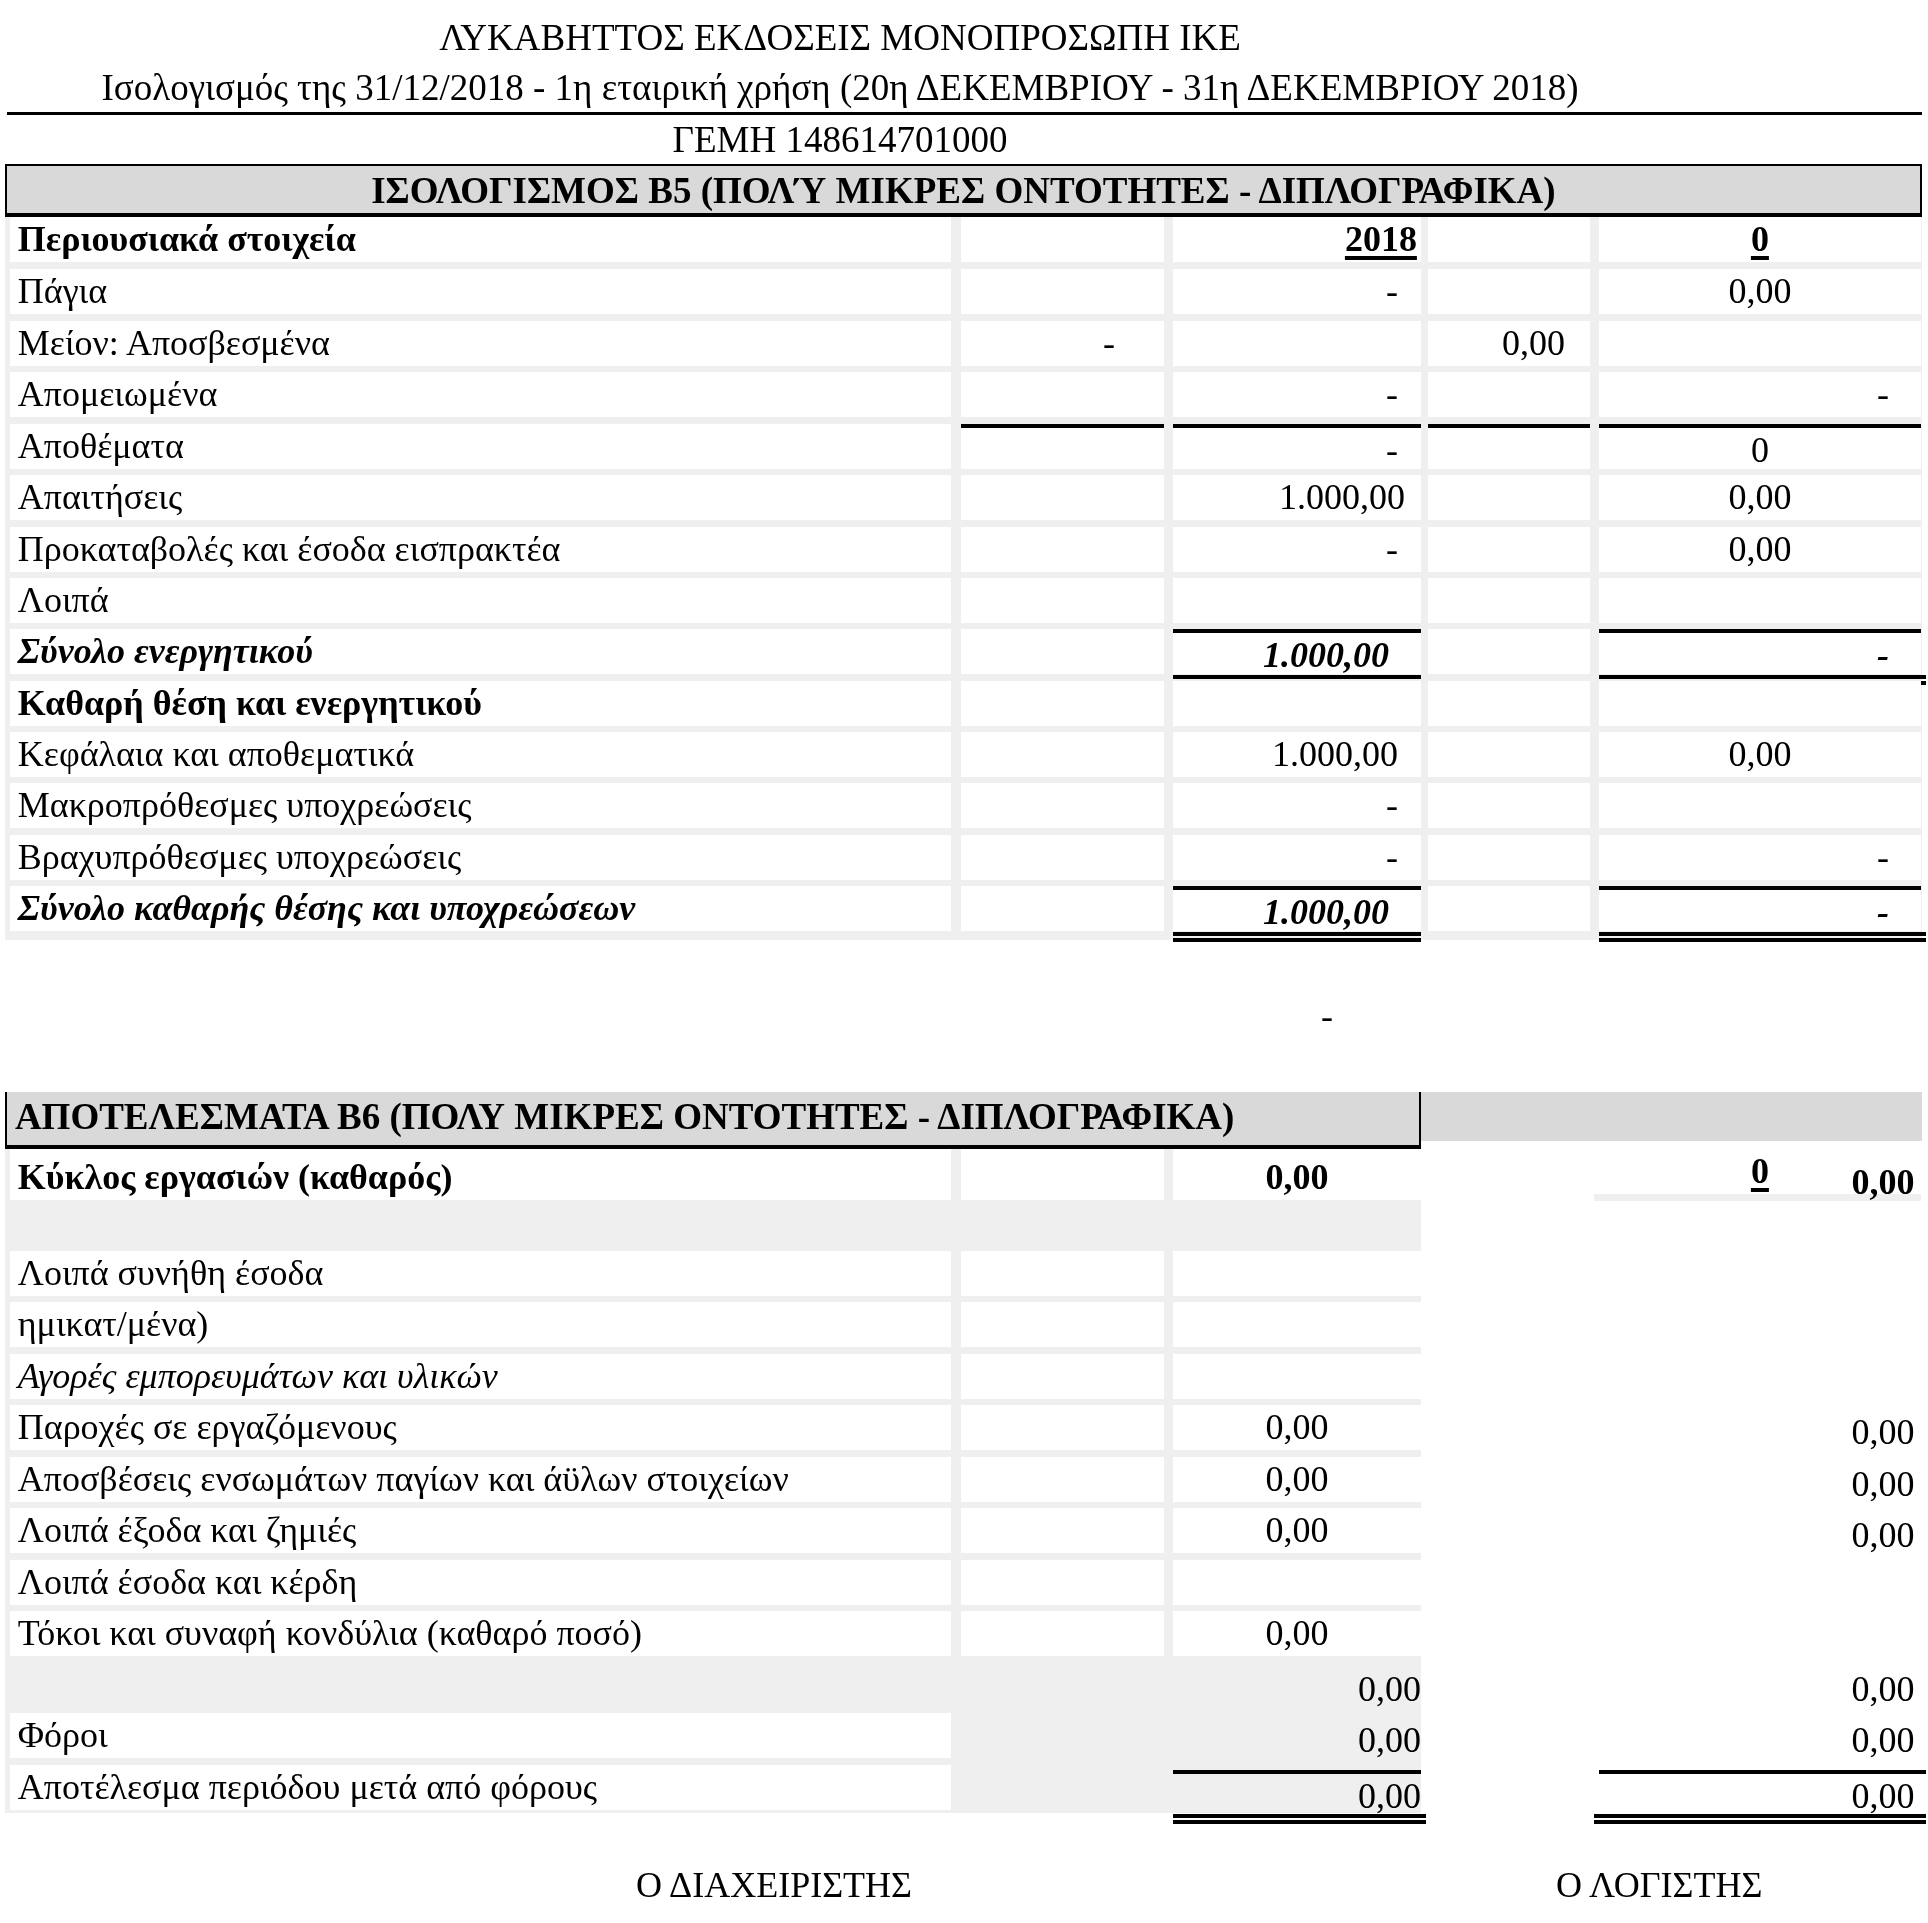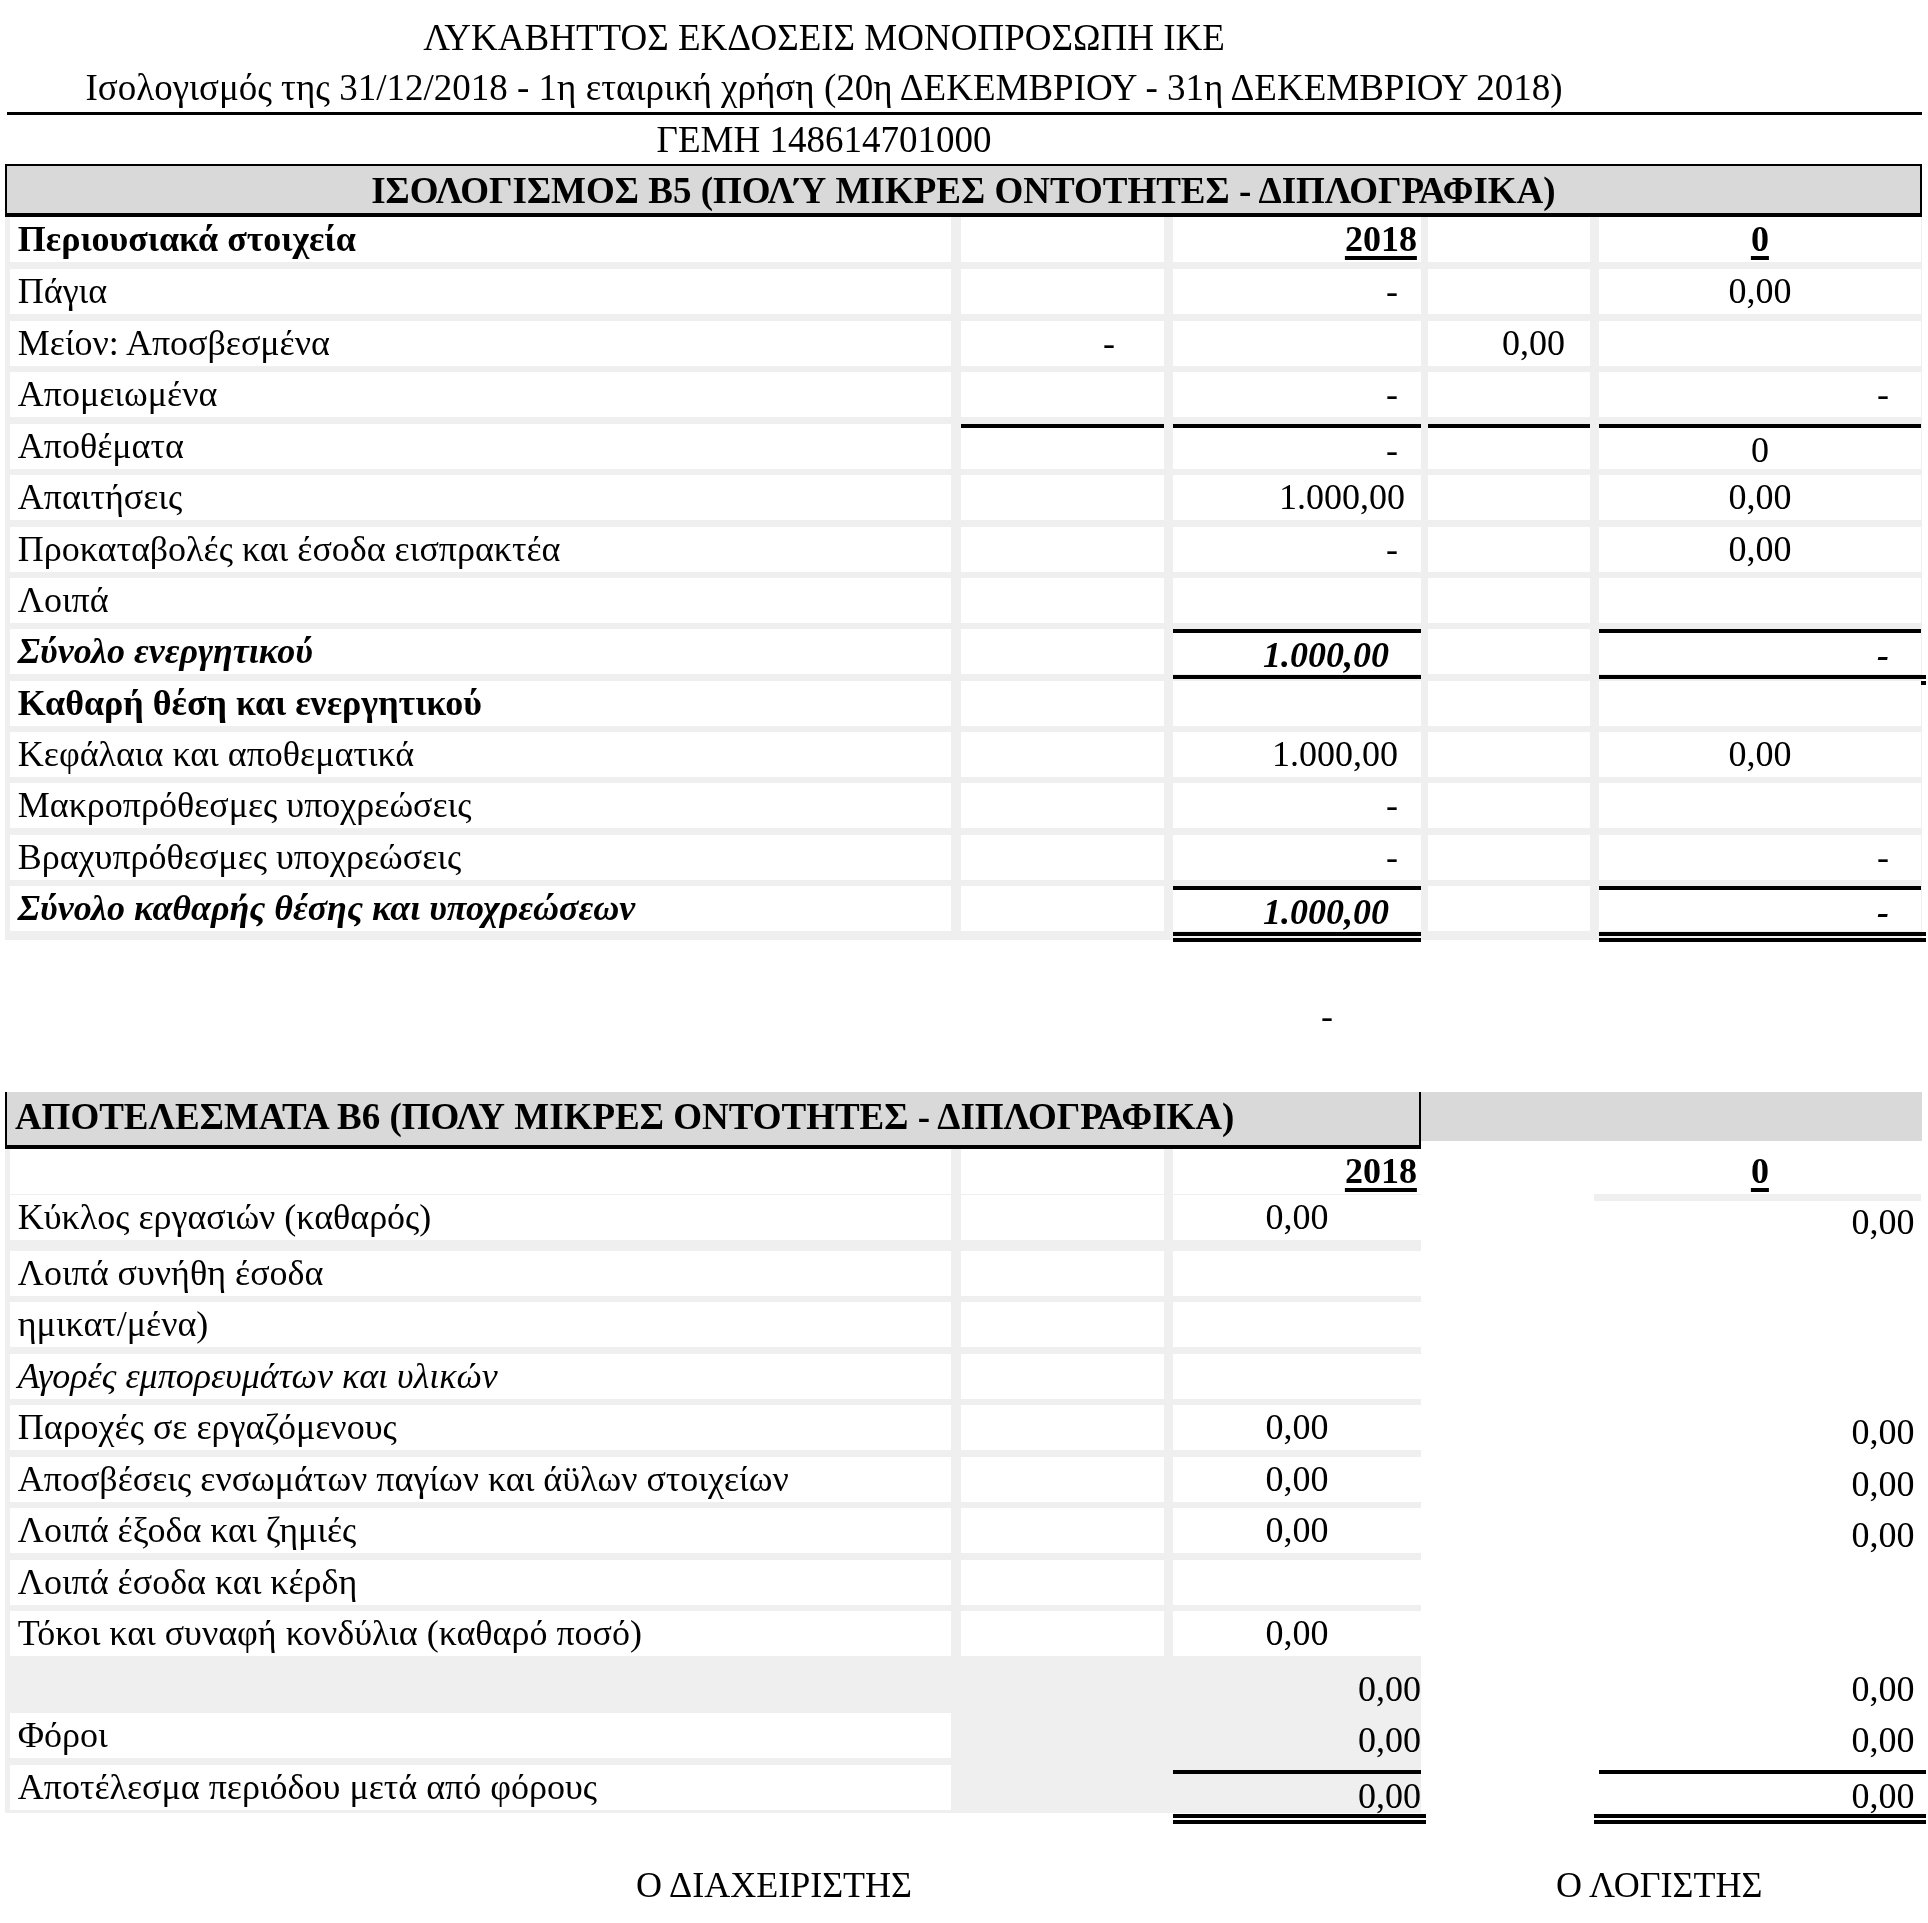--- a/index.html
+++ b/index.html
@@ -1,18 +1,18 @@
 <!DOCTYPE html>
 <html style="font-size:13px"><head>
 <meta charset="utf-8">
 <style>
   html, body { margin:0; padding:0; background:#fff; }
   body { width:1928px; height:1923px; position:relative; overflow:hidden;
          font-family:"Liberation Serif","DejaVu Serif",serif; color:#000; }
-  .hdr { position:absolute; left:0; width:1648px; text-align:center; font-size:37px; line-height:44px; }
+  .hdr { position:absolute; left:16px; width:1648px; text-align:center; font-size:37px; line-height:44px; }
   #h1 { top:16px; }
   #h2 { top:66px; }
   #h3 { top:118px; }
   .rule { position:absolute; left:6.5px; width:1915px; height:3.2px; background:#000; }
   .sheet-title { position:absolute; background:#d9d9d9; font-weight:bold; font-size:37px;
                  line-height:49px; box-sizing:border-box; }
   #bs-title { left:4.9px; top:164px; width:1917px; height:53px; border:2.4px solid #000; border-bottom:4.9px solid #000; text-align:center; }
   #pl-title { left:4.9px; top:1092px; width:1416px; height:57px; border-left:2.4px solid #000; border-right:2.4px solid #000; border-bottom:4.9px solid #000; padding-left:8px; }
   #pl-title-ext { position:absolute; left:1421px; top:1092px; width:501px; height:49px; background:#d9d9d9; }
   .row { position:absolute; left:4.9px; width:1917px; height:49px; }
@@ -159,21 +159,21 @@
 
 <div class="row" style="top:1149px;">
   <div class="cell c-label"></div>
   <div class="cell c-a"></div>
   <div class="cell c-b center-b bold"><span class="ul">2018</span></div>
   <div class="cell c-d center-d bold" style="left:1594px;"><span class="ul">0</span></div>
 </div>
 <div class="grid-bg" style="left:1594px;top:1194px;width:327px;height:6.5px;"></div>
 
 <div id="pl-rows">
-    <div class="row" style="top: 1195px;">
+    <div class="row" style="top: 1155px; font-weight: bold;">
       <div class="cell c-label">Κύκλος εργασιών (καθαρός)</div>
       <div class="cell c-a"></div>
       <div class="cell c-b" style="text-align: center; padding-right: 0px; padding-left: 0px;">0,00</div>
       <div class="cell" style="left: 1594px; width: 327px; text-align: right; padding-right: 11.3px; background: transparent; top: 4.9px;">0,00</div>
     </div>
     <div class="row" style="top: 1251px;">
       <div class="cell c-label">Λοιπά συνήθη έσοδα</div>
       <div class="cell c-a"></div>
       <div class="cell c-b" style="text-align: center; padding-right: 0px; padding-left: 0px;"></div>
       <div class="cell" style="left: 1594px; width: 327px; text-align: right; padding-right: 11.3px; background: transparent; top: 4.9px;"></div>

